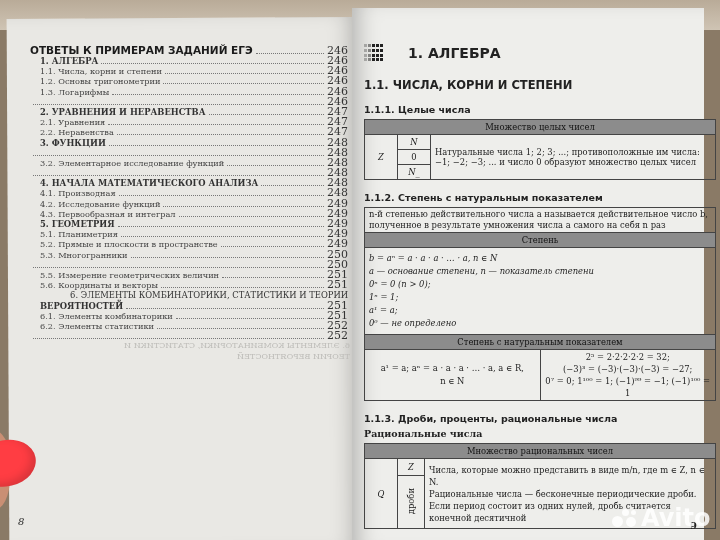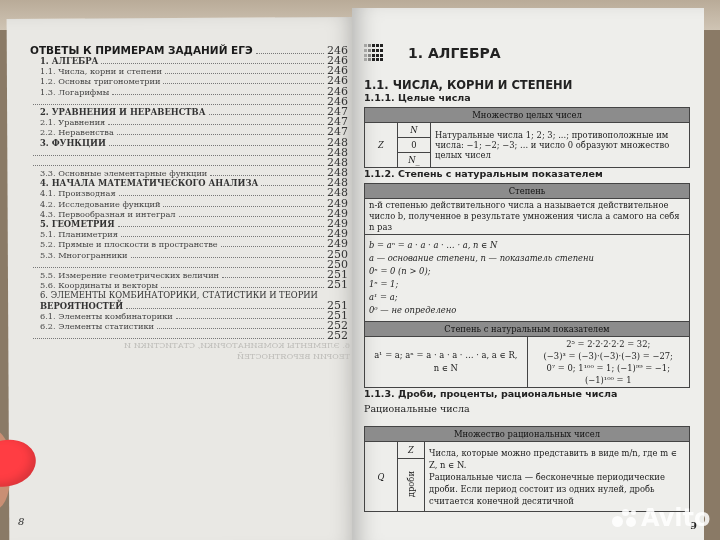--- a/index.html
+++ b/index.html
@@ -2,40 +2,40 @@
 <html><head>
 <meta charset="utf-8">
 <style>
   html,body{margin:0;padding:0;}
   body{width:720px;height:540px;overflow:hidden;background:#8a7a66;position:relative;font-family:"DejaVu Serif",serif;}
   .bg-top{position:absolute;left:0;top:0;width:720px;height:30px;background:linear-gradient(#b9ab98,#cfc4b4);}
   .page-left{position:absolute;left:8px;top:18px;width:350px;height:530px;background:#e9e8e4;transform:rotate(-0.3deg);box-shadow:inset -18px 0 22px -12px rgba(0,0,0,0.25);}
   .page-right{position:absolute;left:352px;top:8px;width:352px;height:540px;background:#eeeeeb;box-shadow:inset 18px 0 22px -12px rgba(0,0,0,0.25);}
   .finger{position:absolute;left:-22px;top:440px;width:58px;height:46px;background:#ff3d43;border-radius:50% 55% 55% 50%;transform:rotate(-12deg);box-shadow:inset -4px -4px 8px rgba(0,0,0,0.15);}
   .finger-skin{position:absolute;left:-30px;top:430px;width:40px;height:80px;background:#c98f74;border-radius:40%;}
-  .toc{position:absolute;left:30px;top:44px;width:318px;font-size:8.6px;color:#333;}
+  .toc{position:absolute;left:30px;top:44px;width:318px;font-size:8.6px;color:#333;text-align:right;}
   .toc-row{display:flex;align-items:baseline;height:10.2px;line-height:10.2px;white-space:nowrap;}
   .toc-row .lbl{flex:0 0 auto;}
   .toc-row .dots{flex:1 1 auto;border-bottom:1px dotted #777;margin:0 3px 2px 3px;}
   .toc-row .pg{flex:0 0 auto;font-size:11px;}
   .lvl0 .lbl{font-family:"DejaVu Sans",sans-serif;font-weight:bold;font-size:10.5px;color:#1b1b1b;}
   .lvl0{height:12px;line-height:12px;}
   .lvl1 .lbl{padding-left:10px;font-weight:bold;font-size:8.4px;}
   .lvl2 .lbl{padding-left:10px;font-size:8.2px;color:#444;}
   .toc-wrap{display:block;padding-left:10px;font-weight:normal;font-size:8.4px;height:10.2px;line-height:10.2px;}
   .ghost{position:absolute;left:120px;top:340px;width:230px;font-size:8px;color:#bdbcb8;transform:scaleX(-1);line-height:11px;}
   .pnum{position:absolute;font-style:italic;font-size:10px;color:#222;}
   .rcol{position:absolute;left:364px;top:40px;width:330px;color:#222;}
   .chap{display:flex;align-items:center;font-family:"DejaVu Sans",sans-serif;font-weight:bold;font-size:14px;height:26px;}
   .chap .dotsicon{width:22px;height:18px;margin-right:22px;display:grid;grid-template-columns:repeat(5,3px);gap:1px;}
   .chap .dotsicon span{width:3px;height:3px;background:#222;}
   .sec{font-family:"DejaVu Sans",sans-serif;font-weight:bold;font-size:11.5px;margin-top:12px;}
-  .sub{font-family:"DejaVu Sans",sans-serif;font-weight:bold;font-size:9.5px;margin-bottom:4px;}
-  .sub2{font-weight:normal;font-size:9.5px;margin-top:4px;margin-bottom:12px;}
-  table{border-collapse:collapse;width:326px;font-size:8.4px;padding-left:8px;}
+  .sub{font-family:"DejaVu Sans",sans-serif;font-weight:bold;font-size:9.5px;margin-top:12px;margin-bottom:4px;}
+  .sub2{font-weight:bold;font-size:9.5px;margin-top:4px;margin-bottom:4px;}
+  table{border-collapse:collapse;width:352px;font-size:8.4px;padding-left:8px;}
   td,th{border:1px solid #444;padding:1px 4px;}
   th{background:#8c8c8c;color:#111;font-weight:normal;font-size:8.4px;height:12px;}
   .c{text-align:center;}
   .it{font-style:italic;}
   .formula{text-align:left;line-height:13px;padding:4px;font-style:italic;}
   .vert{writing-mode:vertical-rl;transform:rotate(180deg);}
   .avito{position:absolute;left:612px;top:504px;display:flex;align-items:center;font-family:"DejaVu Sans",sans-serif;font-weight:bold;font-size:24px;color:rgba(255,255,255,0.85);}
   .avito .dots{position:relative;width:26px;height:22px;margin-right:3px;}
   .avito .dots i{position:absolute;background:rgba(255,255,255,0.85);border-radius:50%;}
 </style>
@@ -95,25 +95,25 @@
     <div class="toc-row lvl1">
       <span class="lbl">3. ФУНКЦИИ</span>
       <span class="dots"></span>
       <span class="pg">248</span>
     </div>
     <div class="toc-row lvl2">
       <span class="dots"></span>
       <span class="pg">248</span>
     </div>
     <div class="toc-row lvl2">
-      <span class="dots"></span>
-      <span class="pg">248</span>
-    </div>
-    <div class="toc-row lvl2">
-      <span class="lbl">3.3. Основные элементарные функции</span>
+      <span class="lbl">3.2. Элементарное исследование функций</span>
+      <span class="dots"></span>
+      <span class="pg">248</span>
+    </div>
+    <div class="toc-row lvl2">
       <span class="dots"></span>
       <span class="pg">248</span>
     </div>
     <div class="toc-row lvl1">
       <span class="lbl">4. НАЧАЛА МАТЕМАТИЧЕСКОГО АНАЛИЗА</span>
       <span class="dots"></span>
       <span class="pg">248</span>
     </div>
     <div class="toc-row lvl2">
       <span class="lbl">4.1. Производная</span>
@@ -239,24 +239,24 @@
     <tr>
           <td class="c it" style="height:12px;">N_</td>
         </tr>
   </tbody>
     </table>
 
   <div class="sub">1.1.2. Степень с натуральным показателем</div>
   <table>
     <tbody>
         <tr>
+          <td colspan="2" style="line-height:11px;">n-й степенью действительного числа a называется действительное число b, полученное в результате умножения числа a самого на себя n раз</td>
+        </tr>
+    <tr>
           <th colspan="2">Степень</th>
-        </tr>
-    <tr>
-          <td colspan="2" style="line-height:11px;">n-й степенью действительного числа a называется действительное число b, полученное в результате умножения числа a самого на себя n раз</td>
         </tr>
     <tr>
           <td colspan="2" class="formula">
       <div>b = aⁿ = a · a · a · … · a,  n ∈ N</div>
       <div>a — основание степени, n — показатель степени</div>
       <div>0ⁿ = 0 (n &gt; 0);</div>
       <div>1ⁿ = 1;</div>
       <div>a¹ = a;</div>
       <div>0⁰ — не определено</div>
     </td>

